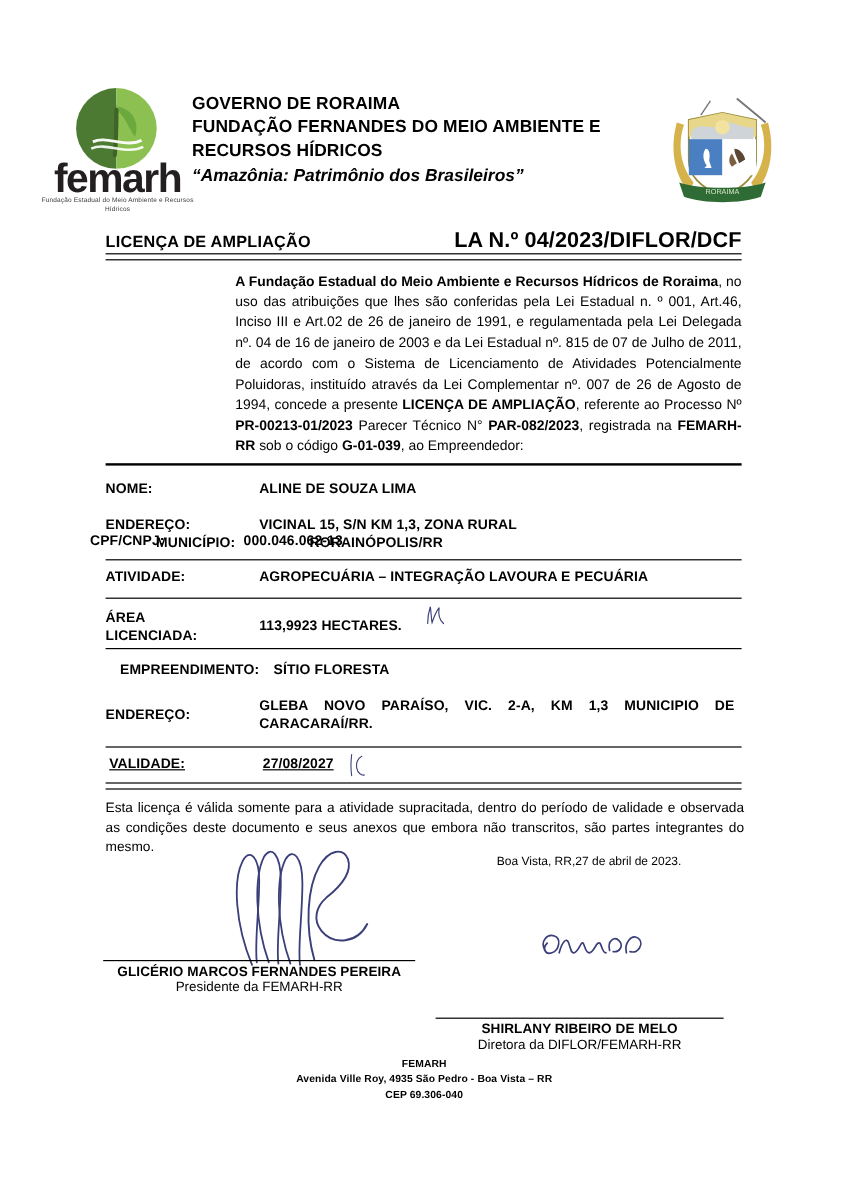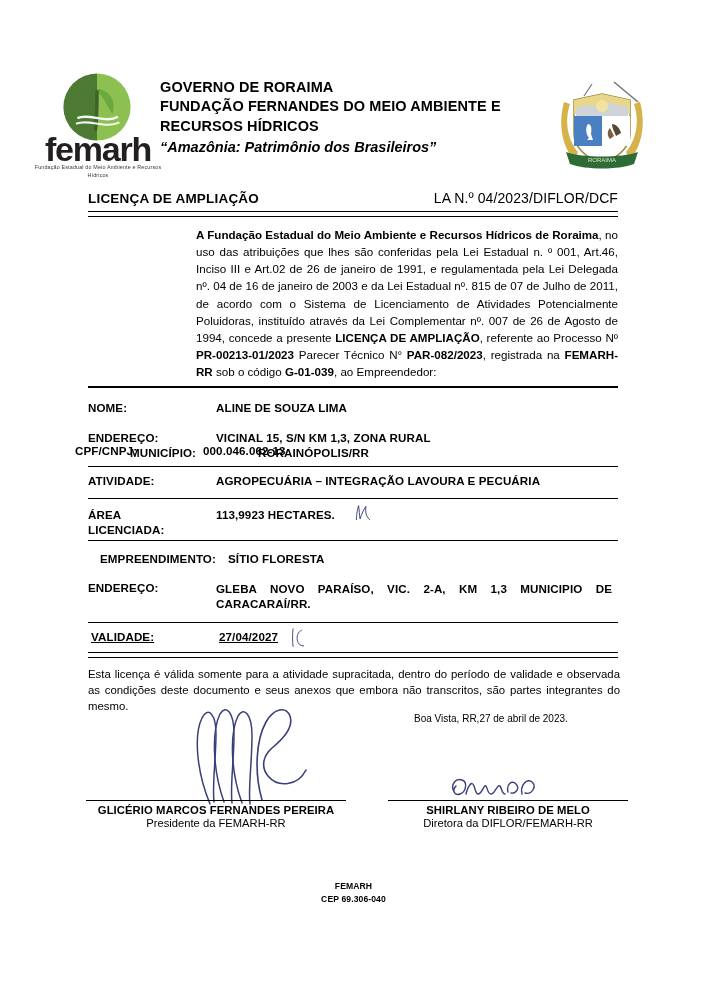--- a/index.html
+++ b/index.html
@@ -107,22 +107,22 @@
     display: flex;
     justify-content: space-between;
     align-items: baseline;
   }
   .title-left {
     font-size: 13.5px;
     font-weight: bold;
     letter-spacing: 0.2px;
   }
   .title-right {
-    font-size: 14px;
-    font-weight: normal;
+    font-size: 18px;
+    font-weight: bold;
     letter-spacing: 0.1px;
   }
   .rule-double {
     position: absolute;
     left: 88px;
     width: 530px;
     height: 4px;
     border-top: 1.6px solid #000;
     border-bottom: 1.4px solid #000;
   }
@@ -157,21 +157,21 @@
   
   .fields {
     position: absolute;
     left: 0;
     top: 0;
     width: 707px;
   }
   .field-row {
     position: absolute;
     display: flex;
-    align-items: flex-start;
+    align-items: center;
   }
   .f-label {
     font-size: 11.6px;
     font-weight: bold;
     letter-spacing: 0.1px;
     white-space: pre-line;
     line-height: 1.28;
   }
   .f-value {
     font-size: 11.6px;
@@ -351,21 +351,21 @@
 
     <div class="field-row" style="left:88px; top:581px; width:530px;">
       <span class="f-label" style="width:128px">ENDEREÇO:</span>
       <span class="f-value justify" style="width:396px">GLEBA NOVO PARAÍSO, VIC. 2-A, KM 1,3 MUNICIPIO DE CARACARAÍ/RR.</span>
     </div>
 
     <div class="rule-thin" style="top:622px"></div>
 
     <div class="field-row" style="left:91px; top:630px; width:530px;text-decoration:underline;">
       <span class="f-label" style="width:128px">VALIDADE:</span>
-      <span class="f-value">27/04/2027</span>
+      <span class="f-value">27/08/2027</span>
     </div>
 
     <svg class="ink" style="left:288px; top:626px; width:20px; height:24px;" viewBox="0 0 28 34">
       <path d="M7 4 C6 12 6 22 7 29" stroke="#3a3f7a" stroke-width="1.3" fill="none" stroke-linecap="round"></path>
       <path d="M19 6 C14 8 12 14 13 20 C14 26 19 29 22 28" stroke="#3a3f7a" stroke-width="1.3" fill="none" stroke-linecap="round"></path>
     </svg>
   </div>
 
   <div class="rule-double" style="top:652px"></div>
 
@@ -386,24 +386,25 @@
     <div class="sig-role">Presidente da FEMARH-RR</div>
   </div>
 
   <svg class="ink" style="left:446px; top:772px; width:96px; height:30px;" viewBox="0 0 96 30">
     <path d="M8 20 C4 12 10 6 16 8 C22 10 20 20 14 22 C8 24 6 18 10 14" stroke="#3a3f7a" stroke-width="1.4" fill="none" stroke-linecap="round"></path>
     <path d="M20 22 C22 14 26 8 28 14 C30 20 30 22 32 22 C36 22 38 12 40 14 C42 18 42 22 45 22 C49 22 51 12 54 14 C56 17 56 22 59 22" stroke="#3a3f7a" stroke-width="1.4" fill="none" stroke-linecap="round"></path>
     <path d="M62 20 C60 12 66 8 70 12 C74 16 70 22 65 21" stroke="#3a3f7a" stroke-width="1.4" fill="none" stroke-linecap="round"></path>
     <path d="M76 22 C74 14 80 6 86 10 C91 14 86 23 79 21" stroke="#3a3f7a" stroke-width="1.4" fill="none" stroke-linecap="round"></path>
   </svg>
 
-  <div class="sig-block" style="left:388px; width:240px;">
+  <div class="sig-block" style="left:363px; width:240px;margin-top:48px;">
     <div class="sig-line"></div>
     <div class="sig-name">SHIRLANY RIBEIRO DE MELO</div>
     <div class="sig-role">Diretora da DIFLOR/FEMARH-RR</div>
   </div>
 
   <div class="footer">
     <div>FEMARH</div>
+    <div>Avenida Ville Roy, 4935 São Pedro - Boa Vista – RR</div>
     <div>CEP 69.306-040</div>
   </div>
 
 </div>
 
 </body></html>

